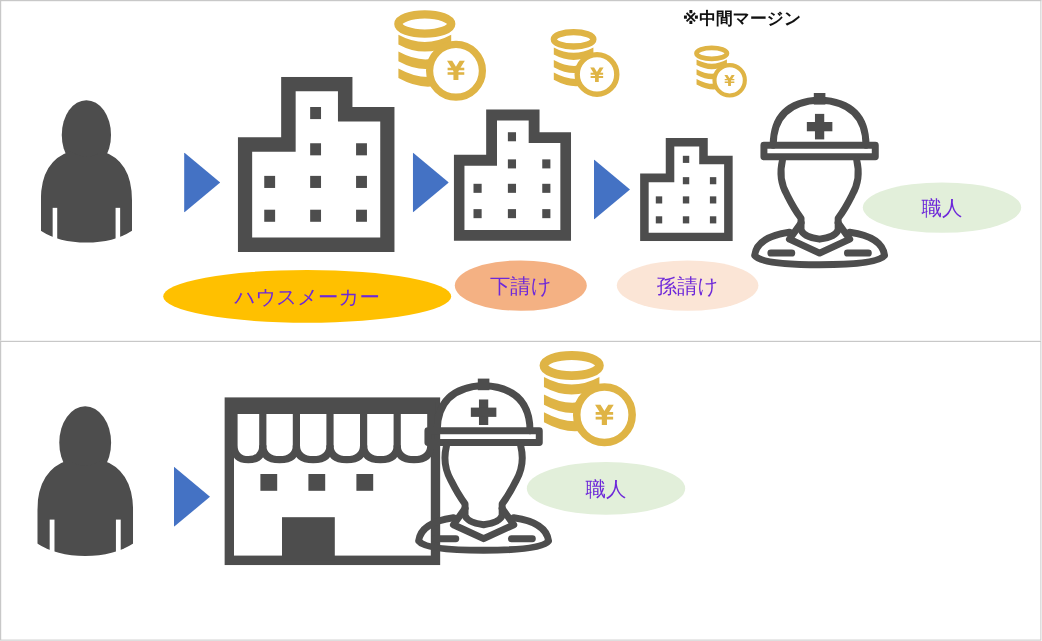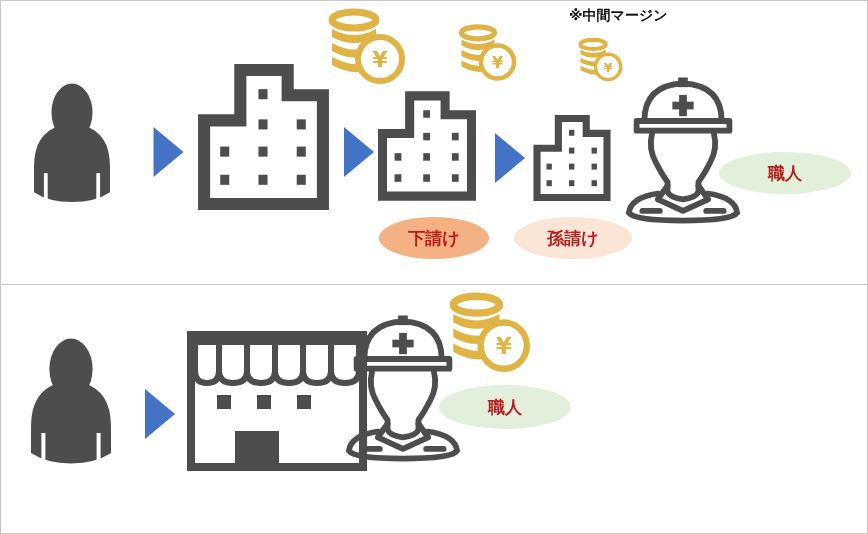--- a/index.html
+++ b/index.html
@@ -1,21 +1,21 @@
 <!DOCTYPE html>
 <html><head>
 <meta charset="utf-8">
 <style>
   html,body{margin:0;padding:0;background:#fff;}
   body{width:868px;height:534px;position:relative;overflow:hidden;font-family:"DejaVu Sans",sans-serif;}
   .panel{position:absolute;left:0;width:866px;border:1px solid #c8c8c8;background:#fff;}
   #panel-top{top:0;height:283px;border-bottom:none;}
   #panel-bottom{top:284px;height:248px;}
   .abs{position:absolute;}
-  .oval{position:absolute;border-radius:50%;display:flex;align-items:center;justify-content:center;font-weight:bold;font-size:17px;color:#b91c1c;}
+  .oval{position:absolute;border-radius:50%;display:flex;align-items:center;justify-content:center;font-weight:normal;font-size:17px;color:#6d28d9;}
   .note{position:absolute;font-size:14px;font-weight:bold;color:#111;}
   svg{display:block;}
 </style>
 </head>
 <body>
 
 <svg width="0" height="0" style="position:absolute">
   <defs>
     <symbol id="person" viewBox="0 0 100 150">
       <ellipse cx="50" cy="40" rx="27" ry="38" fill="#4d4d4d"></ellipse>
@@ -114,20 +114,21 @@
       <use href="#building"></use>
     </svg>
   <svg class="abs" style="left:576px;top:36px;" width="46" height="46">
       <use href="#coins"></use>
     </svg>
 
   <svg class="abs" style="left:624px;top:74px;" width="116" height="150">
       <use href="#worker"></use>
     </svg>
 
+  <div class="oval" style="left:135px;top:224px;width:240px;height:44px;background:#ffc000;">ハウスメーカー</div>
   <div class="oval" style="left:378px;top:216px;width:110px;height:42px;background:#f4b183;">下請け</div>
   <div class="oval" style="left:513px;top:216px;width:118px;height:42px;background:#fbe5d6;">孫請け</div>
   <div class="oval" style="left:718px;top:151px;width:132px;height:42px;background:#e2efda;">職人</div>
 </div>
 
 <div id="panel-bottom" class="panel">
   <svg class="abs" style="left:30px;top:38px;" width="80" height="148">
       <use href="#person"></use>
     </svg>
   <svg class="abs" style="left:144px;top:104px;" width="30" height="50">

